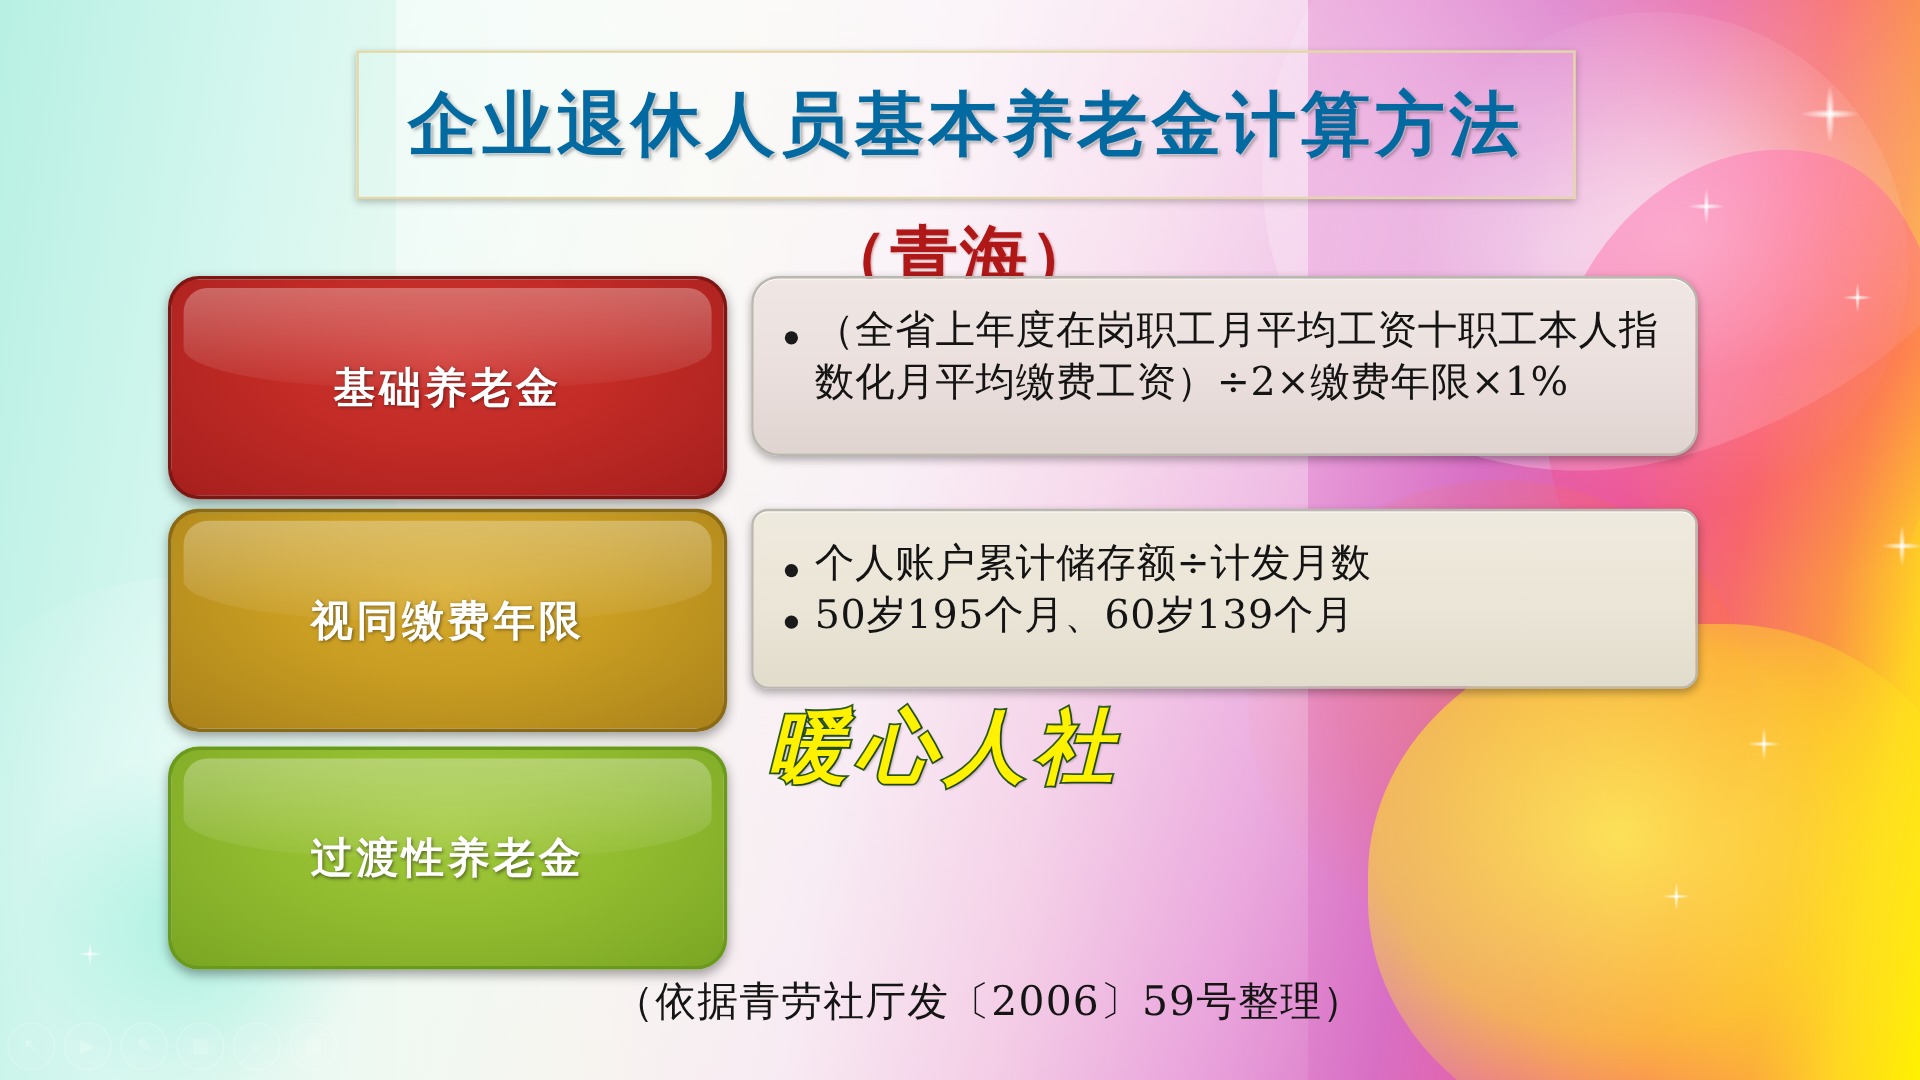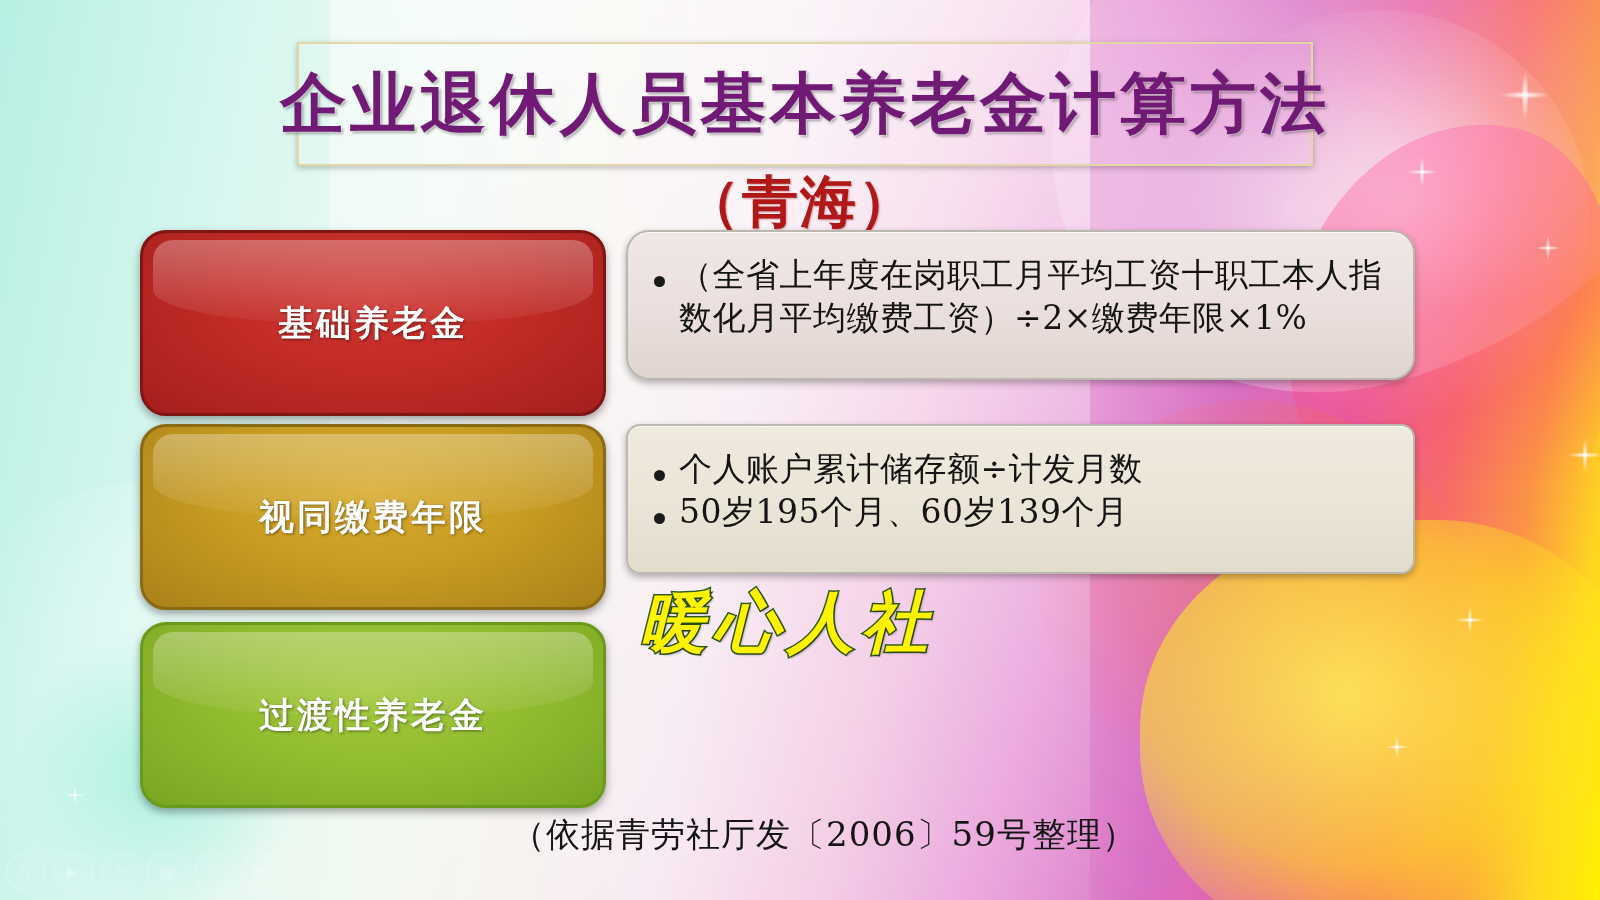--- a/index.html
+++ b/index.html
@@ -121,31 +121,31 @@
         #efe0a4 88%,
         #c8a64a 100%);
     border: 2px solid #e3d7a8;
     box-shadow: 0 2px 6px rgba(0,0,0,0.25);
     display: flex;
     align-items: center;
     justify-content: center;
   }
   .title-text {
     font-family: Liberation Serif, serif;
-    font-size: 66px;
+    font-size: 58px;
     font-weight: bold;
-    color: #701a75;
+    color: #0369a1;
     letter-spacing: 4px;
     text-shadow: 1px 1px 0 rgba(255,255,255,0.35), 2px 2px 3px rgba(0,0,0,0.35);
     white-space: nowrap;
   }
 
   .subtitle {
     position: absolute;
-    left: 0; top: 165px;
+    left: 0; top: 177px;
     width: 1600px;
     text-align: center;
     pointer-events: none;
   }
   .subtitle-text {
     font-family: "DejaVu Serif", "Liberation Serif", serif;
     font-size: 56px;
     font-weight: bold;
     color: #b01818;
     letter-spacing: 2px;

